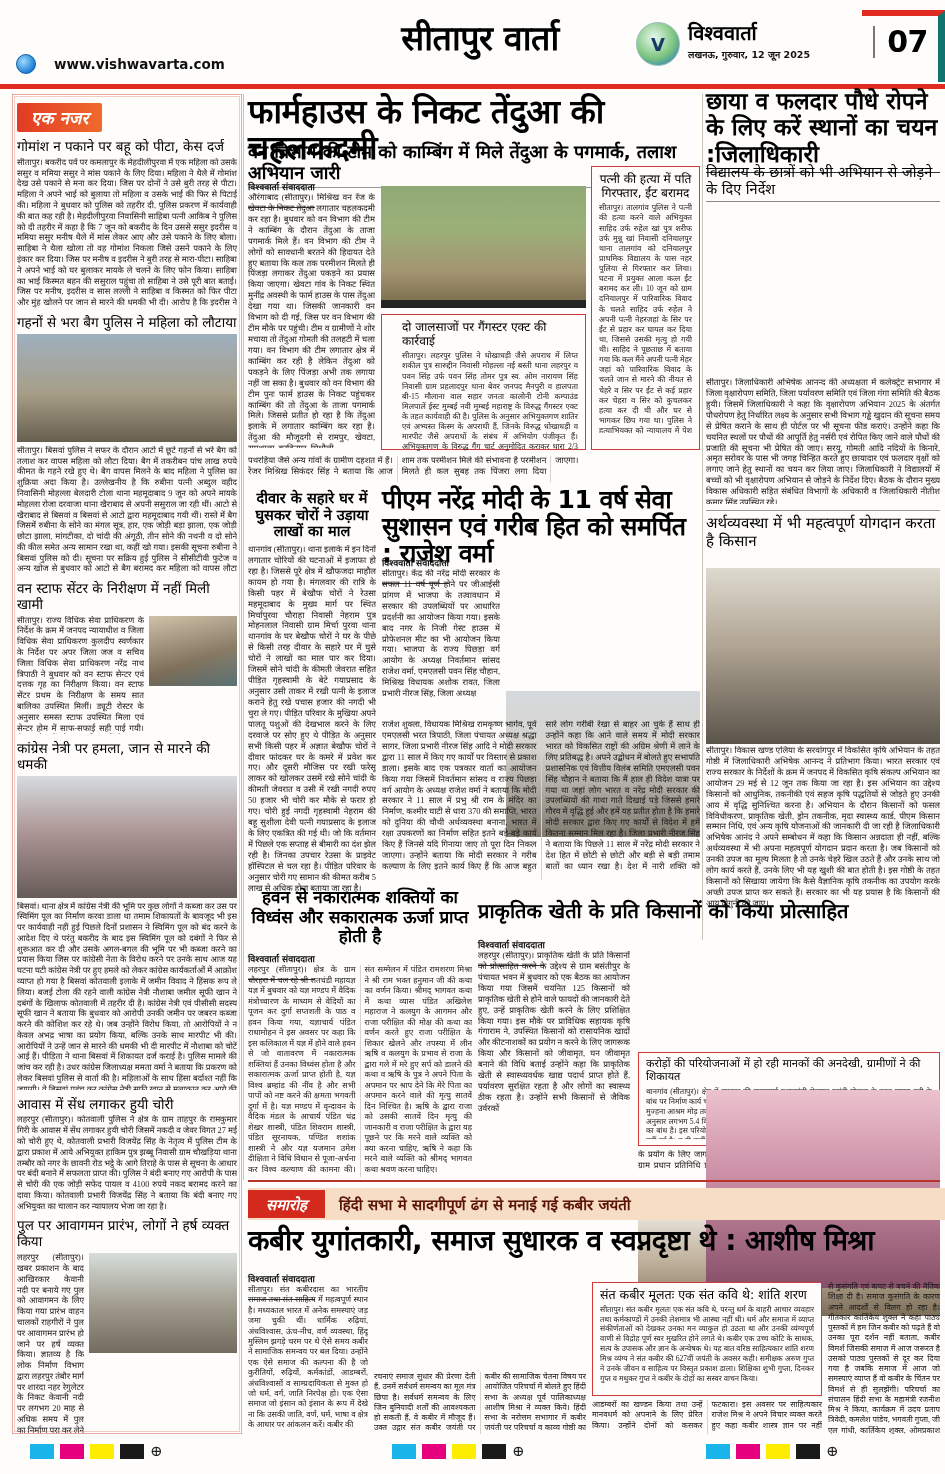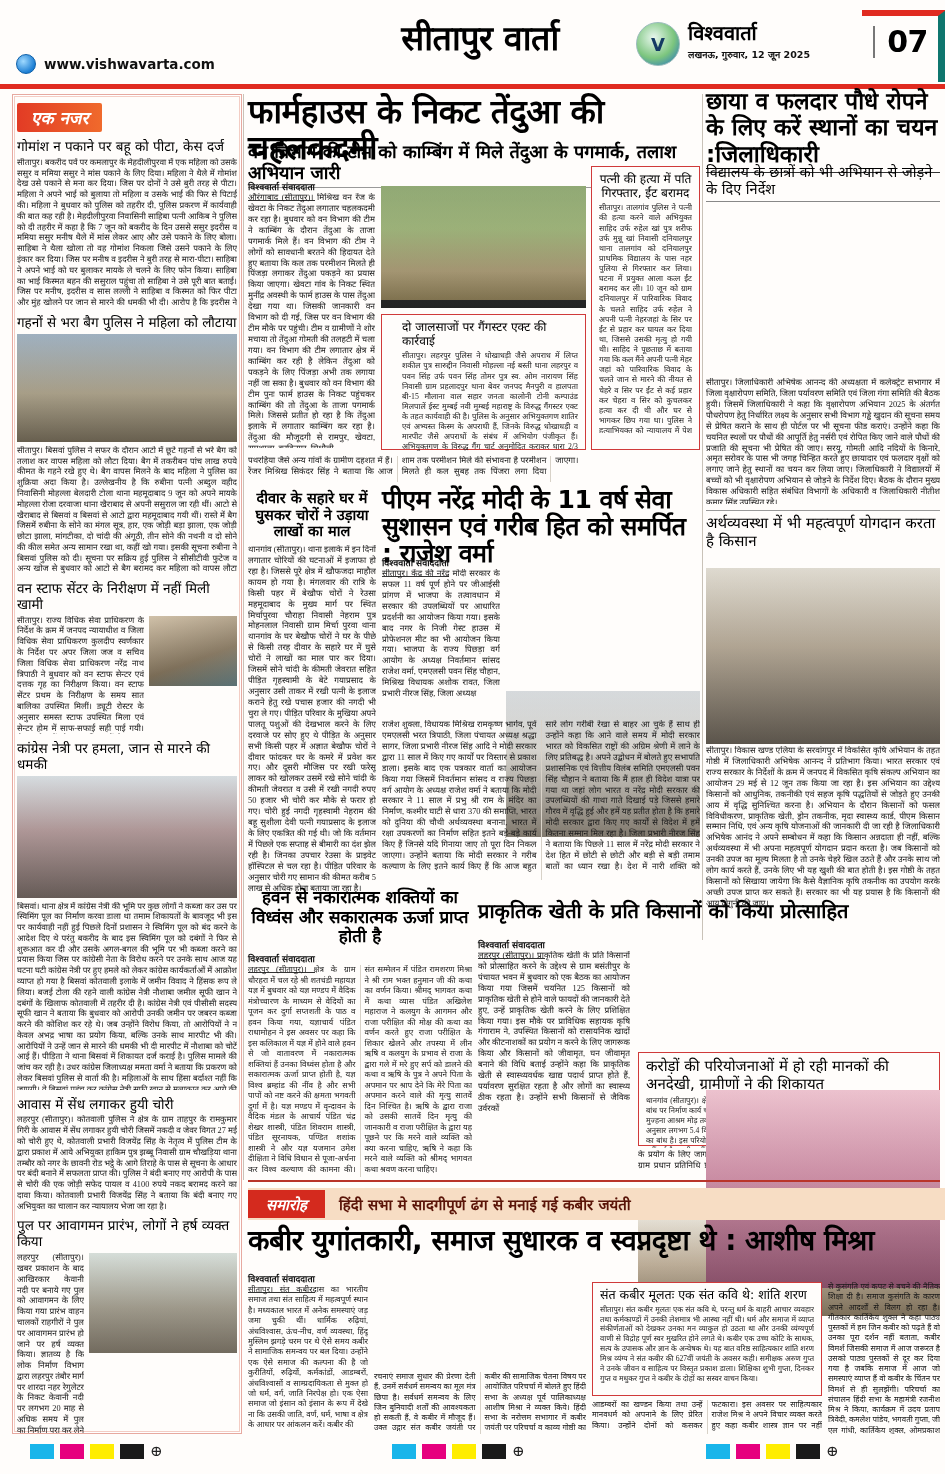--- a/index.html
+++ b/index.html
@@ -3,21 +3,21 @@
 <meta charset="utf-8">
 <style>
   html,body{margin:0;padding:0;background:#e9e9e9;}
   .page{position:relative;width:945px;height:1474px;background:#fffdfb;margin:0 auto;overflow:hidden;
         font-family:"Liberation Serif","DejaVu Serif",serif;color:#111;}
   .abs{position:absolute;}
   .h-xl{font-family:"DejaVu Sans","Liberation Sans",sans-serif;font-weight:bold;color:#000;line-height:1.08;letter-spacing:-.5px;}
   .h-lg{font-family:"DejaVu Sans","Liberation Sans",sans-serif;font-weight:bold;color:#000;line-height:1.15;}
   .h-md{font-family:"DejaVu Sans","Liberation Sans",sans-serif;font-weight:normal;color:#000;line-height:1.18;}
   .body-txt{font-size:8.4px;line-height:1.3;text-align:justify;color:#1a1a1a;overflow:hidden;}
-  .byline{font-family:"DejaVu Sans","Liberation Sans",sans-serif;font-weight:bold;font-size:9px;border-bottom:1px solid #333;display:inline-block;padding-bottom:7px;}
+  .byline{font-family:"DejaVu Sans","Liberation Sans",sans-serif;font-weight:bold;font-size:9px;border-bottom:1px solid #333;display:inline-block;padding-bottom:14px;}
   .boxed{border:1.6px solid #d03a3a;background:#fffdfb;padding:5px 7px;box-sizing:border-box;}
   .photo{background:#b9b2a4;position:relative;overflow:hidden;}
   .photo:after{content:"";position:absolute;inset:0;background:linear-gradient(180deg,rgba(255,255,255,.14),rgba(0,0,0,.18));}
   .rule{background:#c9c2b8;}
   .kicker-bar{background:#f7ddc4;border-radius:0 14px 14px 0;display:flex;align-items:center;gap:14px;}
   .kicker-label{background:#d42a1e;color:#fff;font-family:"DejaVu Sans","Liberation Sans",sans-serif;font-weight:bold;font-style:italic;font-size:15px;padding:4px 18px;}
   .regbar{display:flex;gap:6px;align-items:center;}
   .regbar span{width:24px;height:15px;display:inline-block;}
   .reg-sym{font-size:15px;color:#222;line-height:15px;}
   .col2{column-count:2;column-gap:9px;column-rule:1px solid #d8d2c8;}
@@ -26,21 +26,21 @@
   .rail-head{background:linear-gradient(90deg,#e23b25,#f06a2c);color:#fff;font-family:"DejaVu Sans","Liberation Sans",sans-serif;
              font-weight:bold;font-style:italic;font-size:17px;padding:3px 14px;display:inline-block;border-radius:2px;}
   .rail-h{font-size:13.5px;margin:7px 0 3px 0;}
   .rail-b{font-size:8.3px;}
 </style>
 </head>
 <body>
 
 <div class="page">
 
-  <div class="abs" style="left:16px;top:54px;display:flex;align-items:center;gap:8px;">
+  <div class="abs" style="left:16px;top:54px;display:flex;align-items:center;gap:18px;">
     <span style="width:18px;height:18px;border-radius:50%;background:radial-gradient(circle at 35% 35%,#9fd9ff,#1d7fd4 70%);display:inline-block;border:1px solid #0d5fa8;"></span>
     <span style="font-family:'DejaVu Sans','Liberation Sans',sans-serif;font-weight:bold;font-size:13.5px;">www.vishwavarta.com</span>
   </div>
 
   <div class="abs h-xl" style="left:330px;top:20px;width:300px;text-align:center;font-size:34px;">सीतापुर वार्ता</div>
 
   <div class="abs" style="left:636px;top:22px;display:flex;gap:8px;align-items:flex-start;">
     <span style="width:42px;height:42px;border-radius:50%;background:radial-gradient(circle at 40% 35%,#e8f7ee,#7cc57e 55%,#2f7fb8 90%);display:inline-flex;align-items:center;justify-content:center;border:1px solid #9bb;color:#143a63;font-family:'DejaVu Sans',sans-serif;font-weight:bold;font-size:18px;">V</span>
     <span>
       <span class="h-lg" style="display:block;font-size:20px;">विश्ववार्ता</span>
@@ -140,21 +140,21 @@
   <div class="abs body-txt col2" style="left:248px;top:965px;width:224px;height:212px;font-size:8.1px;">लहरपुर (सीतापुर)। क्षेत्र के ग्राम धौरहरा में चल रहे श्री शतचंडी महायज्ञ यज्ञ में बुधवार को यज्ञ मण्डप में वैदिक मंत्रोच्चारण के माध्यम से वेदियों का पूजन कर दुर्गा सप्तशती के पाठ व हवन किया गया, यज्ञाचार्य पंडित राधामोहन ने इस अवसर पर कहा कि इस कलिकाल में यज्ञ में होने वाले हवन से जो वातावरण में नकारात्मक शक्तियां हैं उनका विध्वंस होता है और सकारात्मक ऊर्जा प्राप्त होती है, यज्ञ विश्व ब्रम्हांड की नींव है और सभी पापों को नष्ट करने की क्षमता भगवती दुर्गा में है। यज्ञ मण्डप में वृन्दावन के वैदिक मंडल के आचार्य पंडित चंद्र शेखर शास्त्री, पंडित शिवराम शास्त्री, पंडित सूरनायक, पण्डित शशांक शास्त्री ने और यज्ञ यजमान उमेश दीक्षिता ने विधि विधान से पूजा-अर्चना कर विश्व कल्याण की कामना की। संत सम्मेलन में पंडित रामशरण मिश्रा ने श्री राम भक्त हनुमान जी की कथा का वर्णन किया। श्रीमद् भागवत कथा में कथा व्यास पंडित अखिलेश महाराज ने कलयुग के आगमन और राजा परीक्षित की मोक्ष की कथा का वर्णन करते हुए राजा परीक्षित के शिकार खेलने और तपस्या में लीन ऋषि व कलयुग के प्रभाव से राजा के द्वारा गले में मरे हुए सर्प को डालने की कथा व ऋषि के पुत्र ने अपने पिता के अपमान पर श्राप देने कि मेरे पिता का अपमान करने वाले की मृत्यु सातवें दिन निश्चित है। ऋषि के द्वारा राजा को उसकी सातवें दिन मृत्यु की जानकारी व राजा परीक्षित के द्वारा यह पूछने पर कि मरने वाले व्यक्ति को क्या करना चाहिए, ऋषि ने कहा कि मरने वाले व्यक्ति को श्रीमद् भागवत कथा श्रवण करना चाहिए।</div>
 
   <div class="abs h-lg" style="left:478px;top:900px;width:462px;font-size:20px;">प्राकृतिक खेती के प्रति किसानों को किया प्रोत्साहित</div>
   <div class="abs" style="left:478px;top:934px;">
     <span class="byline">विश्ववार्ता संवाददाता</span>
   </div>
   <div class="abs body-txt" style="left:478px;top:951px;width:152px;height:226px;">लहरपुर (सीतापुर)। प्राकृतिक खेती के प्रति किसानों को प्रोत्साहित करने के उद्देश्य से ग्राम बसंतीपुर के पंचायत भवन में बुधवार को एक बैठक का आयोजन किया गया जिसमें चयनित 125 किसानों को प्राकृतिक खेती से होने वाले फायदों की जानकारी देते हुए, उन्हें प्राकृतिक खेती करने के लिए प्रशिक्षित किया गया। इस मौके पर प्राविधिक सहायक कृषि गंगाराम ने, उपस्थित किसानों को रासायनिक खादों और कीटनाशकों का प्रयोग न करने के लिए जागरूक किया और किसानों को जीवामृत, घन जीवामृत बनाने की विधि बताई उन्होंने कहा कि प्राकृतिक खेती से स्वास्थ्यवर्धक खाद्य पदार्थ प्राप्त होते हैं, पर्यावरण सुरक्षित रहता है और लोगों का स्वास्थ्य ठीक रहता है। उन्होंने सभी किसानों से जैविक उर्वरकों</div>
   <div class="abs photo" style="left:638px;top:944px;width:302px;height:104px;background:linear-gradient(180deg,#e7e3d8 0%,#cbb9a0 50%,#97876d 100%);"></div>
 
   <div class="abs boxed" style="left:638px;top:1052px;width:302px;height:94px;">
-    <div class="h-md" style="font-size:15px;margin-bottom:3px;">करोड़ों की परियोजनाओं में हो रही मानकों की अनदेखी, ग्रामीणों ने की शिकायत</div>
+    <div class="h-md" style="font-size:11px;margin-bottom:3px;">करोड़ों की परियोजनाओं में हो रही मानकों की अनदेखी, ग्रामीणों ने की शिकायत</div>
     <div class="body-txt" style="font-size:7.6px;height:52px;">थानगांव (सीतापुर)। क्षेत्र में सरकार की महत्वपूर्ण प्रधानमंत्री रोजगार गारंटी योजना के तहत पाघरा नदी के बांध पर निर्माण कार्य चल रहा है। यह निर्माण रेउसा विकास खंड की ग्राम सभा सीजलपुर के रामशरन घाट से मुज्हना आश्रम मोड़ तक किया जा रहा है। निर्माणाधीन खड़ंजा 4 मीटर चौड़ा है, और इसकी लंबाई ठेकेदार के अनुसार लगभग 5.4 किलोमीटर है। यह मार्ग सीतापुर जनपद के बड़सारी को बाराबंकी से जोड़ने वाला पाघरा का बांध है। इस परियोजना की अनुमानित लागत 2 करोड़ रुपये से अधिक होने का अनुमान है जिसकी पुष्टि नहीं हुई है। न ही कहीं कोई सूचना बोर्ड नजर आया है स्थानीय निवासियों का कहना है कि निर्माण में घटिया क्वालिटी की पीली ईंटों का प्रयोग किया जा रहा है। ग्रामीणों के अनुसार, गांवों के पास निर्माण में मानकों का पालन किया गया है, लेकिन अन्य हिस्सों में मानकों की अनदेखी की जा रही है।</div>
   </div>
   <div class="abs body-txt col2" style="left:638px;top:1150px;width:302px;height:28px;">के प्रयोग के लिए जागरूक किया। इस मौके पर ग्राम प्रधान प्रतिनिधि प्रभाकर, प्रताप वर्मा, कृषि सखी उर्मिला देवी, सुशीला देवी, किसान रामशरण, रमेश, अनूप कुमार धीरेंद्र कुमार ज्ञानेंद्र मौर्य आदि उपस्थित थे।</div>
 
   <div class="abs rule" style="left:702px;top:94px;width:1px;height:846px;"></div>
 
   <div class="abs h-lg" style="left:706px;top:88px;width:234px;font-size:23px;border-bottom:1.5px solid #333;padding-bottom:5px;">छाया व फलदार पौधे रोपने के लिए करें स्थानों का चयन :जिलाधिकारी</div>
   <div class="abs h-md" style="left:706px;top:164px;width:234px;font-size:14.5px;border-bottom:1px solid #888;padding-bottom:3px;">विद्यालय के छात्रों को भी अभियान से जोड़ने के दिए निर्देश</div>
   <div class="abs photo" style="left:706px;top:196px;width:234px;height:176px;background:linear-gradient(180deg,#d9d4c8 0%,#b9ab96 45%,#6f675c 100%);"></div>
   <div class="abs body-txt" style="left:706px;top:378px;width:234px;height:126px;">सीतापुर। जिलाधिकारी अभिषेक आनन्द की अध्यक्षता में कलेक्ट्रेट सभागार में जिला वृक्षारोपण समिति, जिला पर्यावरण समिति एवं जिला गंगा समिति की बैठक हुयी। जिसमें जिलाधिकारी ने कहा कि वृक्षारोपण अभियान 2025 के अंतर्गत पौधरोपण हेतु निर्धारित लक्ष्य के अनुसार सभी विभाग गड्ढे खुदान की सूचना समय से प्रेषित कराने के साथ ही पोर्टल पर भी सूचना फीड कराएं। उन्होंने कहा कि चयनित स्थलों पर पौधों की आपूर्ति हेतु नर्सरी एवं रोपित किए जाने वाले पौधों की प्रजाति की सूचना भी प्रेषित की जाए। सरयू, गोमती आदि नदियों के किनारे, अमृत सरोवर के पास भी जगह चिन्हित करते हुए छायादार एवं फलदार वृक्षों को लगाए जाने हेतु स्थानों का चयन कर लिया जाए। जिलाधिकारी ने विद्यालयों में बच्चों को भी वृक्षारोपण अभियान से जोड़ने के निर्देश दिए। बैठक के दौरान मुख्य विकास अधिकारी सहित संबंधित विभागों के अधिकारी व जिलाधिकारी नीतीश कुमार सिंह उपस्थित रहे।</div>

